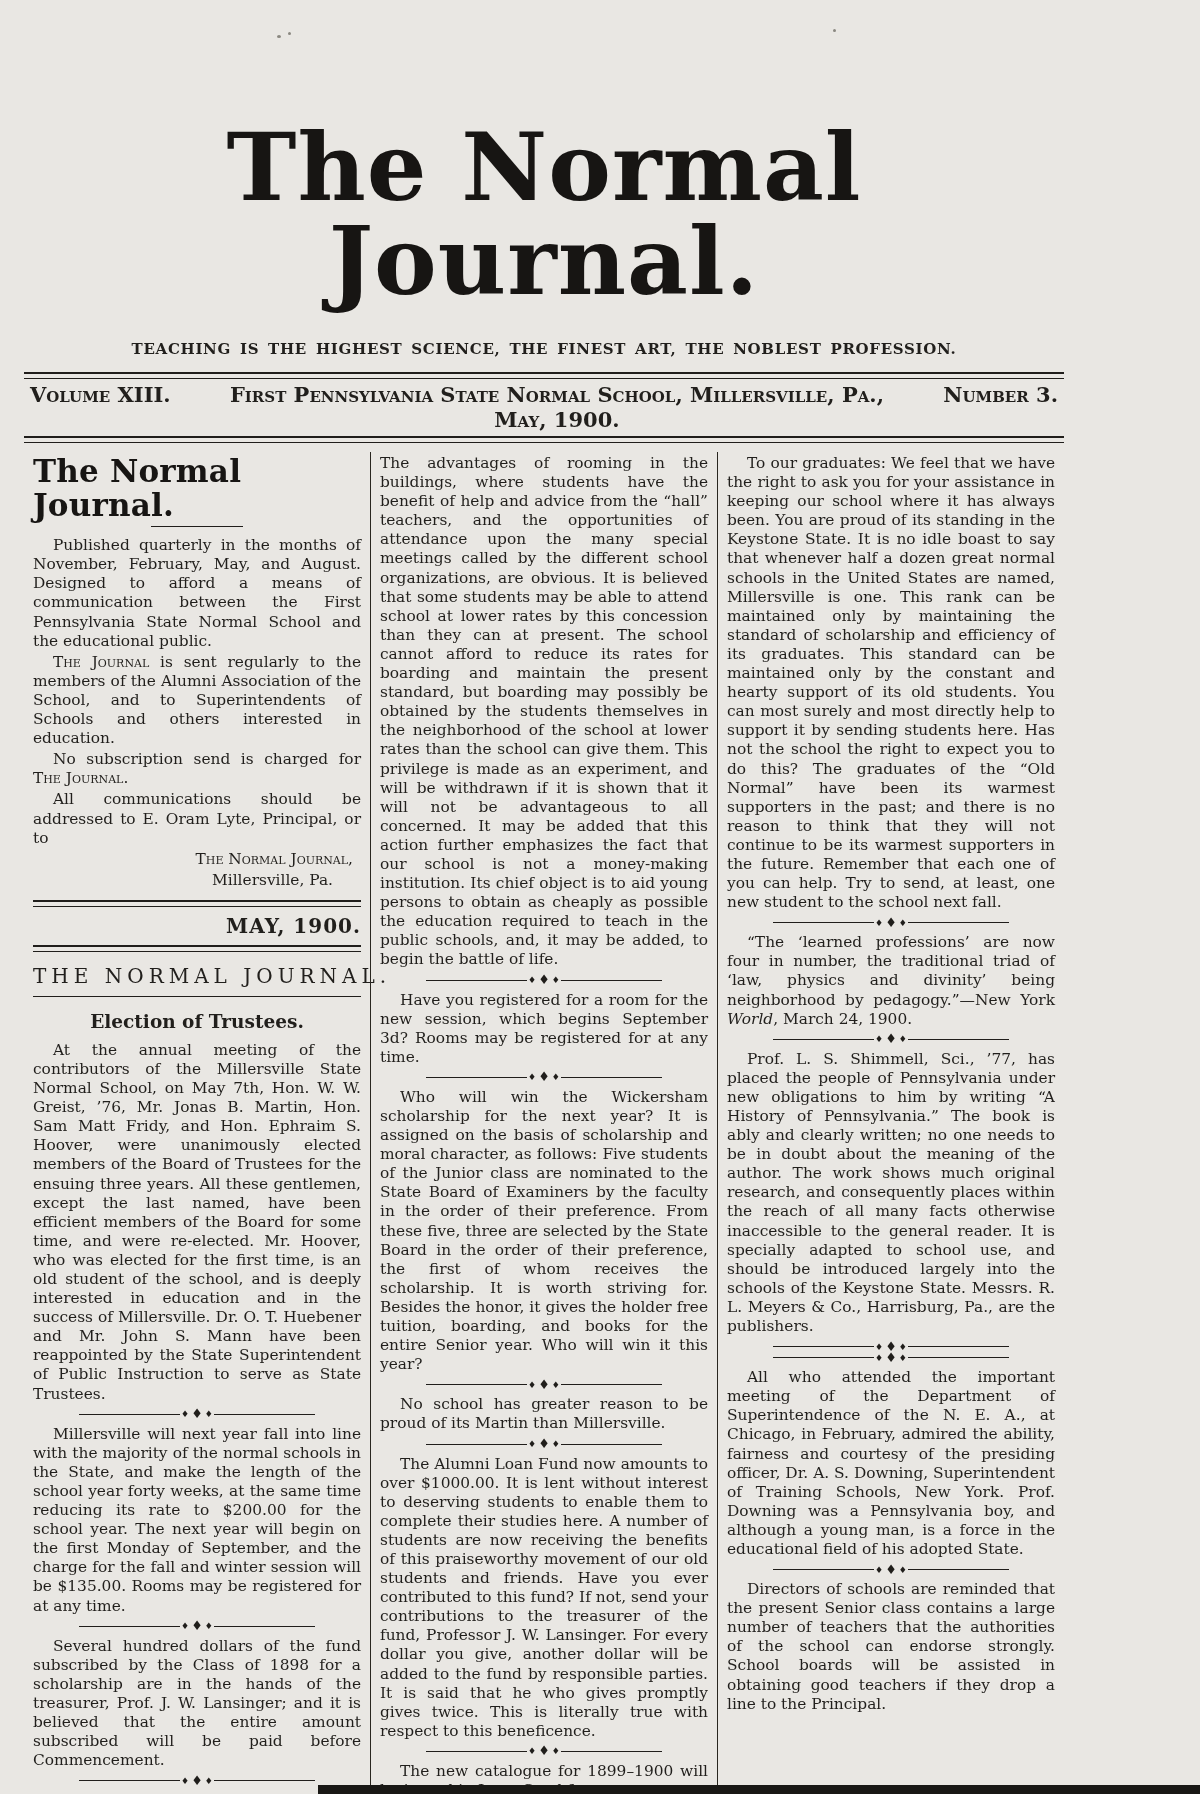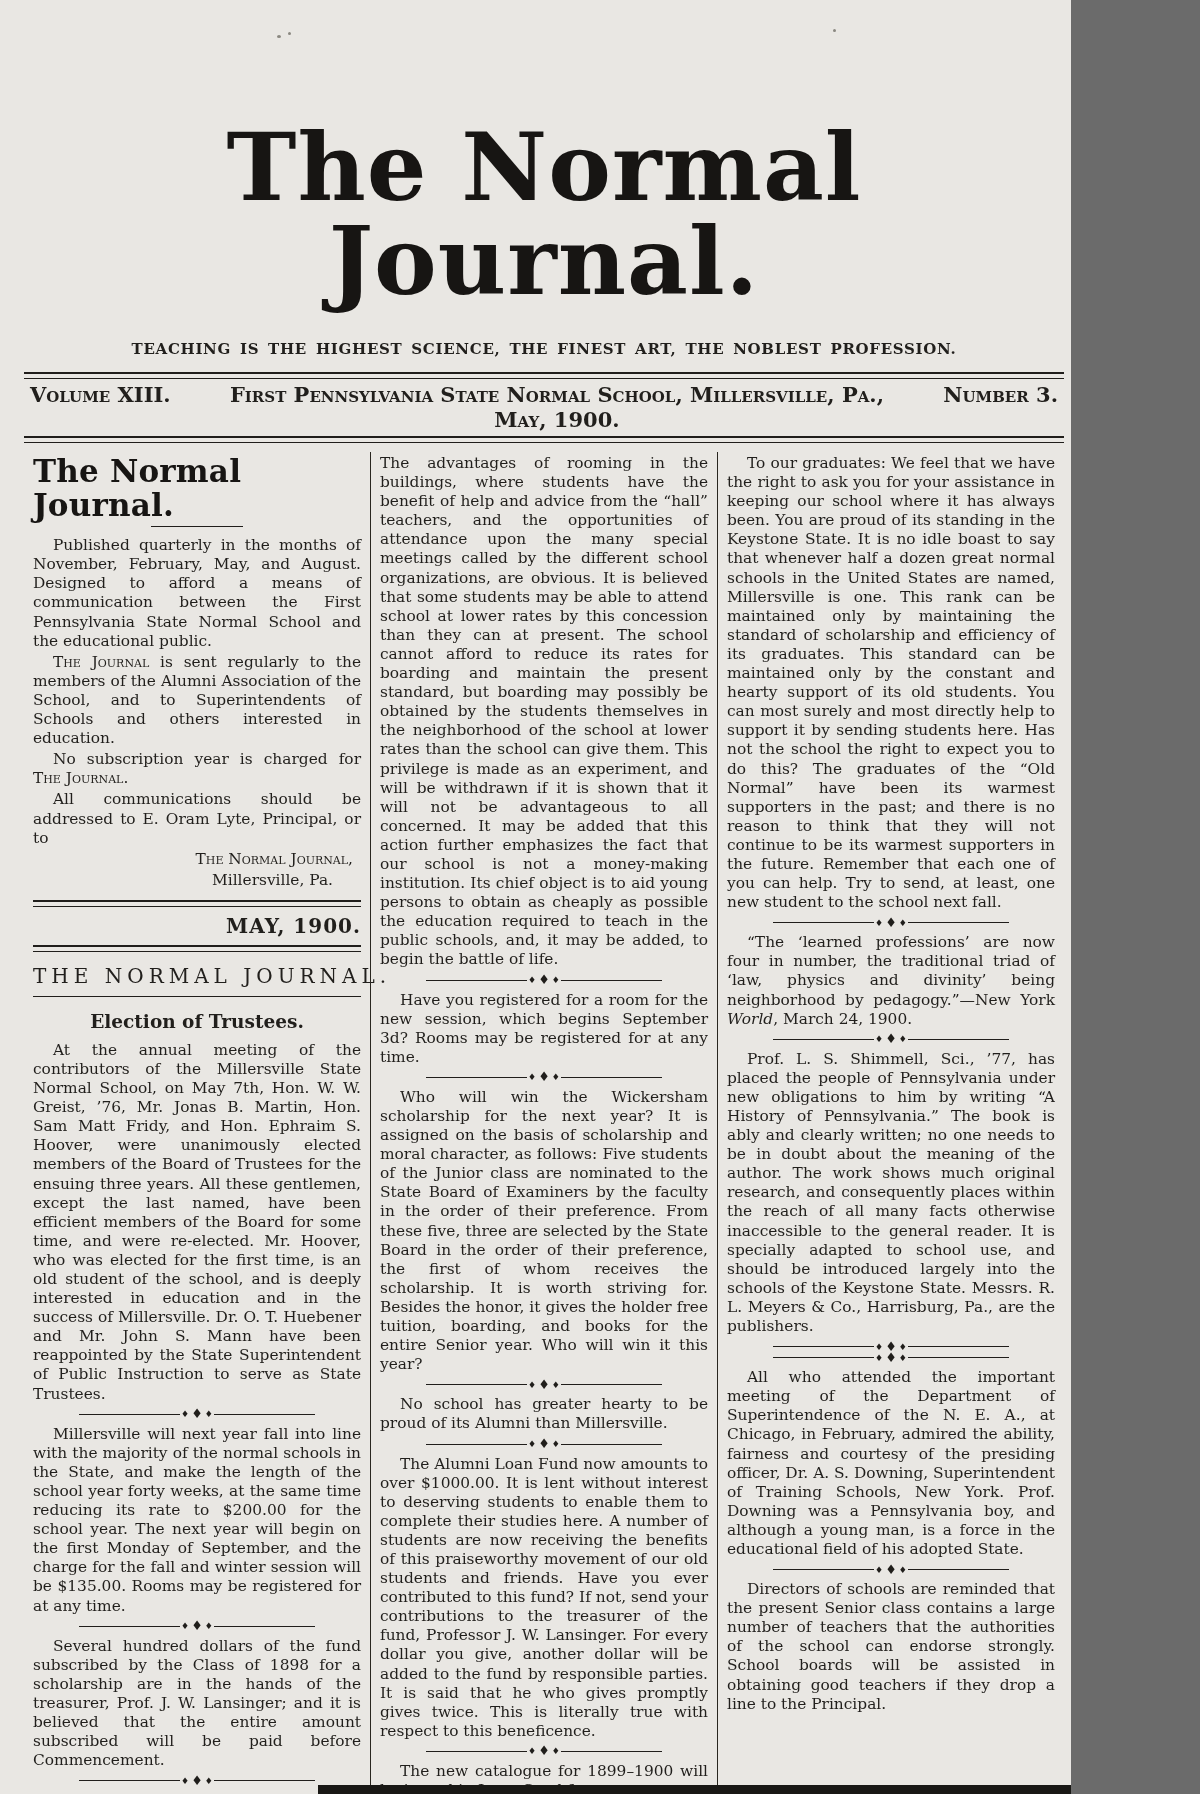--- a/index.html
+++ b/index.html
@@ -1,17 +1,17 @@
 <!DOCTYPE html>
 <html><head>
 <meta charset="utf-8">
 <style>
   html,body { margin:0; padding:0; background:#6b6b6b; }
   .page {
-    position:relative; width:1071px; height:1794px;
+    position:relative; width:1200px; height:1794px;
     background:#e9e7e3; overflow:hidden;
     font-family:"DejaVu Serif", serif; color:#211f1c;
   }
   .content { width:1040px; margin-left:24px; }
 
   
   .masthead-title {
     margin:0; padding-top:120px; text-align:center;
     font-size:94px; font-weight:bold; line-height:1; letter-spacing:1px;
     color:#171513;
@@ -91,21 +91,21 @@
     <div class="rule-double r2"></div>
 
     <main class="columns">
 
       <section class="col">
         <h2 class="col-headline">The Normal Journal.</h2>
         <div class="head-rule"></div>
 
         <p class="pub indent">Published quarterly in the months of November, February, May, and August. Designed to afford a means of communication between the First Pennsylvania State Normal School and the educational public.</p>
         <p class="pub indent"><span class="sc">The Journal</span><span> is sent regularly to the members of the Alumni Association of the School, and to Superintendents of Schools and others interested in education.</span></p>
-        <p class="pub indent"><span>No subscription year is charged for </span><span class="sc">The Journal.</span></p>
+        <p class="pub indent"><span>No subscription send is charged for </span><span class="sc">The Journal.</span></p>
         <p class="pub indent">All communications should be addressed to E. Oram Lyte, Principal, or to</p>
         <p class="pub addr a1 sc">The Normal Journal,</p>
         <p class="pub addr a2">Millersville, Pa.</p>
 
         <div class="rule-double" style="margin-top:10px"></div>
         <div class="date-head">MAY, 1900.</div>
         <div class="rule-double" style="margin-top:0"></div>
 
         <div class="tnj-head">THE NORMAL JOURNAL.</div>
         <div class="rule-single"></div>
@@ -162,21 +162,21 @@
           </div>
         <p class="indent">Who will win the Wickersham scholarship for the next year? It is assigned on the basis of scholarship and moral character, as follows: Five students of the Junior class are nominated to the State Board of Examiners by the faculty in the order of their preference. From these five, three are selected by the State Board in the order of their preference, the first of whom receives the scholarship. It is worth striving for. Besides the honor, it gives the holder free tuition, boarding, and books for the entire Senior year. Who will win it this year?</p>
 
         <div class="sep">
             <span class="sep-l"></span>
             <span class="dia d-s">♦</span>
             <span class="dia d-l">♦</span>
             <span class="dia d-s">♦</span>
             <span class="sep-l"></span>
           </div>
-        <p class="indent">No school has greater hearty to be proud of its Alumni than Millersville.</p>
+        <p class="indent">No school has greater reason to be proud of its Martin than Millersville.</p>
 
         <div class="sep">
             <span class="sep-l"></span>
             <span class="dia d-s">♦</span>
             <span class="dia d-l">♦</span>
             <span class="dia d-s">♦</span>
             <span class="sep-l"></span>
           </div>
         <p class="indent">The Alumni Loan Fund now amounts to over $1000.00. It is lent without interest to deserving students to enable them to complete their studies here. A number of students are now receiving the benefits of this praiseworthy movement of our old students and friends. Have you ever contributed to this fund? If not, send your contributions to the treasurer of the fund, Professor J. W. Lansinger. For every dollar you give, another dollar will be added to the fund by responsible parties. It is said that he who gives promptly gives twice. This is literally true with respect to this beneficence.</p>
 

